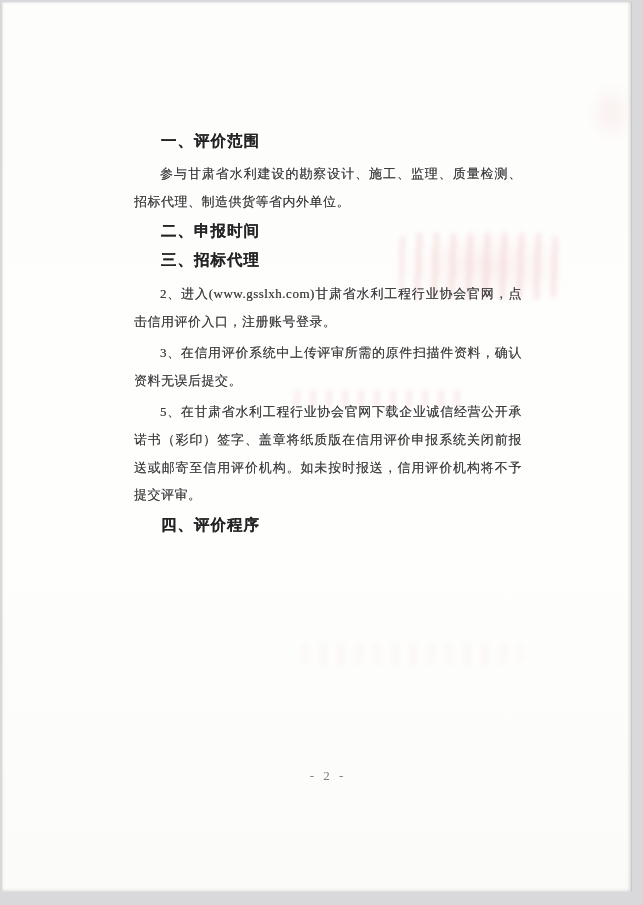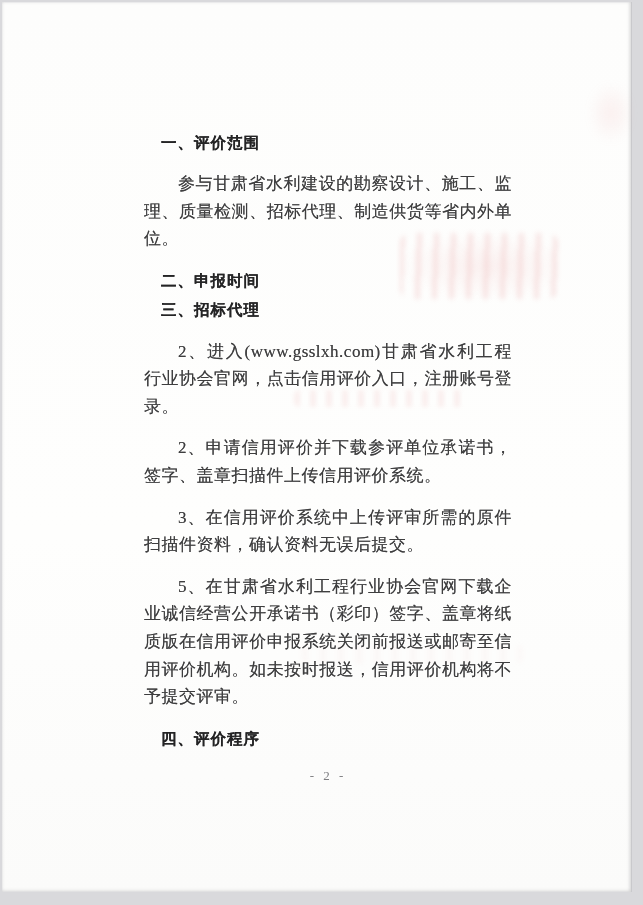--- a/index.html
+++ b/index.html
@@ -23,37 +23,37 @@
   }
   
   .content{
     position:absolute;
     left:128px; top:125px;
     width:396px;
     color:#3e3e3f;
     text-shadow:0 0 .6px rgba(70,70,72,.75);
   }
   .content p{
-    margin:14px;
-    font-size:17px;
+    margin:4px;
+    font-size:13px;
     line-height:27.6px;
     letter-spacing:.5px;
     text-align:justify;
     text-indent:2em;
     font-family:"Liberation Serif", serif;
   }
   .content h3{
     margin:1.5px 0;
     font-size:15.5px;
     line-height:27.6px;
     letter-spacing:1px;
     text-indent:2em;
     font-weight:700;
     color:#242425;
-    font-family:Liberation Sans, sans-serif;
+    font-family:Liberation Mono, monospace;
     text-shadow:0 0 .5px rgba(30,30,32,.8);
   }
   .pagenum{
     position:absolute;
     left:128px; top:766px;
     width:396px;
     text-align:center;
     font-size:13px;
     letter-spacing:3px;
     color:#7d7d80;
@@ -100,20 +100,19 @@
   <div class="bleed bleed-a"></div>
   <div class="bleed bleed-b"></div>
   <div class="bleed bleed-d"></div>
 
   <div class="content">
     <h3>一、评价范围</h3>
     <p>参与甘肃省水利建设的勘察设计、施工、监理、质量检测、招标代理、制造供货等省内外单位。</p>
     <h3>二、申报时间</h3>
     <h3>三、招标代理</h3>
     <p>2、进入(www.gsslxh.com)甘肃省水利工程行业协会官网，点击信用评价入口，注册账号登录。</p>
-    <p>2、申请信用评价并下载参评单位承诺书，签字、盖章扫描件上传信用评价系统。</p>
     <p>3、在信用评价系统中上传评审所需的原件扫描件资料，确认资料无误后提交。</p>
     <p>5、在甘肃省水利工程行业协会官网下载企业诚信经营公开承诺书（彩印）签字、盖章将纸质版在信用评价申报系统关闭前报送或邮寄至信用评价机构。如未按时报送，信用评价机构将不予提交评审。</p>
     <h3>四、评价程序</h3>
   </div>
 
   <div class="pagenum">- 2 -</div>
 </div>
 
 </body></html>

